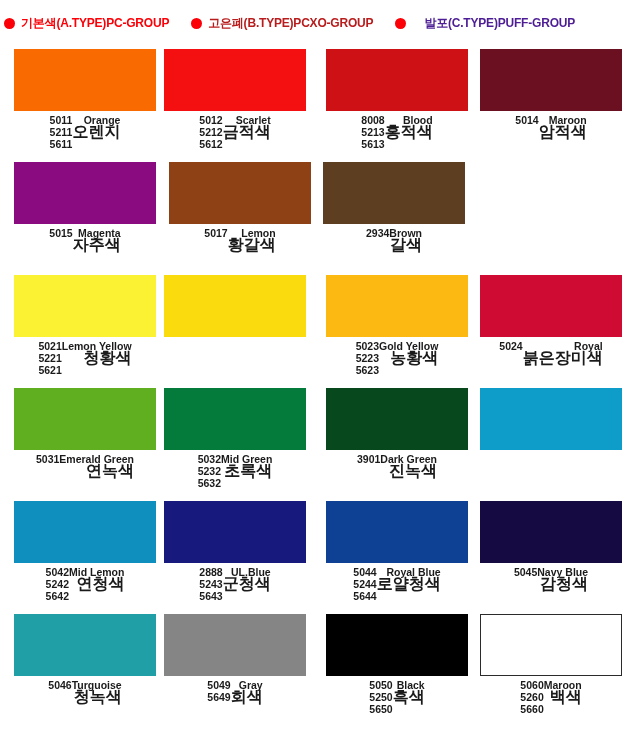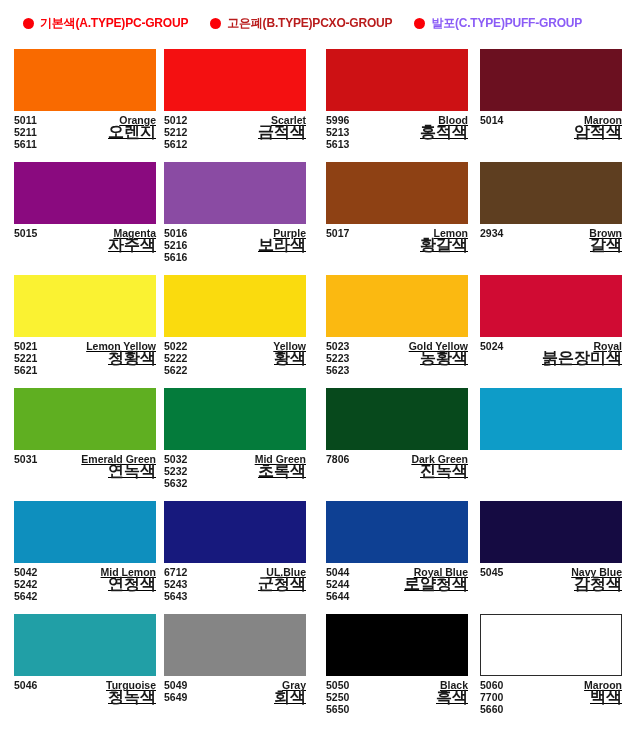--- a/index.html
+++ b/index.html
@@ -24,21 +24,21 @@
 
   
   .legend-bar {
     position: absolute;
     left: 0;
     top: 0;
     width: 630px;
     height: 46px;
     display: flex;
     align-items: center;
-    padding-left: 23px;
+    padding-left: 4px;
     box-sizing: border-box;
   }
   .legend-item {
     display: flex;
     align-items: center;
     white-space: nowrap;
     margin-right: 22px;
   }
   .legend-dot {
     width: 11px;
@@ -84,34 +84,33 @@
     box-sizing: border-box;
     margin-top: 3px;
   }
   .swatch.bordered {
     border: 1px solid #2b2b2b;
   }
 
   .labels {
     width: 142px;
     display: flex;
-    justify-content: space-between;
+    justify-content: center;
     margin-top: 3px;
   }
   .codes {
     display: flex;
     flex-direction: column;
     text-align: left;
   }
   .names {
     display: flex;
     flex-direction: column;
     text-align: right;
     align-items: flex-end;
-    text-decoration: underline;
   }
   .code-line {
     font-size: 10.5px;
     line-height: 12.2px;
     font-weight: bold;
     color: #1a1a1a;
     white-space: nowrap;
   }
   .name-en {
     font-size: 10.5px;
@@ -137,21 +136,21 @@
       <div class="legend-item">
         <span class="legend-dot" style="background: rgb(251, 0, 7);"></span>
         <span class="legend-label" style="color: rgb(251, 0, 7);">기본색(A.TYPE)PC-GROUP</span>
       </div>
       <div class="legend-item">
         <span class="legend-dot" style="background: rgb(251, 0, 7);"></span>
         <span class="legend-label" style="color: #b91c1c;">고은폐(B.TYPE)PCXO-GROUP</span>
       </div>
       <div class="legend-item">
         <span class="legend-dot" style="background: rgb(251, 0, 7);"></span>
-        <span class="legend-label" style="color: #8b5cf6;">발포(C.TYPE)PUFF-GROUP</span>
+        <span class="legend-label" style="color: #4c1d95; margin-left: 12px;">발포(C.TYPE)PUFF-GROUP</span>
       </div>
     </div>
 
   <div class="grid" id="swatch-grid">
       <div class="grid-row">
         <div class="cell col0">
           <div class="swatch" style="background: rgb(249, 106, 0);"></div>
           <div class="labels">
             <div class="codes">
               <div class="code-line">5011</div>
@@ -175,21 +174,21 @@
             <div class="names">
               <div class="name-en">Scarlet</div>
               <div class="name-ko">금적색</div>
             </div>
           </div>
         </div>
         <div class="cell col2">
           <div class="swatch" style="background: rgb(205, 17, 20);"></div>
           <div class="labels">
             <div class="codes">
-              <div class="code-line">5996</div>
+              <div class="code-line">8008</div>
               <div class="code-line">5213</div>
               <div class="code-line">5613</div>
             </div>
             <div class="names">
               <div class="name-en">Blood</div>
               <div class="name-ko">홍적색</div>
             </div>
           </div>
         </div>
         <div class="cell col3">
@@ -208,34 +207,20 @@
       <div class="grid-row">
         <div class="cell col0">
           <div class="swatch" style="background: rgb(138, 10, 127);"></div>
           <div class="labels">
             <div class="codes">
               <div class="code-line">5015</div>
             </div>
             <div class="names">
               <div class="name-en">Magenta</div>
               <div class="name-ko">자주색</div>
-            </div>
-          </div>
-        </div>
-        <div class="cell col1">
-          <div class="swatch" style="background: rgb(138, 75, 163);"></div>
-          <div class="labels">
-            <div class="codes">
-              <div class="code-line">5016</div>
-              <div class="code-line">5216</div>
-              <div class="code-line">5616</div>
-            </div>
-            <div class="names">
-              <div class="name-en">Purple</div>
-              <div class="name-ko">보라색</div>
             </div>
           </div>
         </div>
         <div class="cell col2">
           <div class="swatch" style="background: rgb(142, 65, 20);"></div>
           <div class="labels">
             <div class="codes">
               <div class="code-line">5017</div>
             </div>
             <div class="names">
@@ -267,31 +252,20 @@
               <div class="code-line">5621</div>
             </div>
             <div class="names">
               <div class="name-en">Lemon Yellow</div>
               <div class="name-ko">청황색</div>
             </div>
           </div>
         </div>
         <div class="cell col1">
           <div class="swatch" style="background: rgb(250, 219, 14);"></div>
-          <div class="labels">
-            <div class="codes">
-              <div class="code-line">5022</div>
-              <div class="code-line">5222</div>
-              <div class="code-line">5622</div>
-            </div>
-            <div class="names">
-              <div class="name-en">Yellow</div>
-              <div class="name-ko">황색</div>
-            </div>
-          </div>
         </div>
         <div class="cell col2">
           <div class="swatch" style="background: rgb(251, 185, 17);"></div>
           <div class="labels">
             <div class="codes">
               <div class="code-line">5023</div>
               <div class="code-line">5223</div>
               <div class="code-line">5623</div>
             </div>
             <div class="names">
@@ -337,21 +311,21 @@
             <div class="names">
               <div class="name-en">Mid Green</div>
               <div class="name-ko">초록색</div>
             </div>
           </div>
         </div>
         <div class="cell col2">
           <div class="swatch" style="background: rgb(7, 73, 28);"></div>
           <div class="labels">
             <div class="codes">
-              <div class="code-line">7806</div>
+              <div class="code-line">3901</div>
             </div>
             <div class="names">
               <div class="name-en">Dark Green</div>
               <div class="name-ko">진녹색</div>
             </div>
           </div>
         </div>
         <div class="cell col3">
           <div class="swatch" style="background: rgb(14, 156, 200);"></div>
         </div>
@@ -368,21 +342,21 @@
             <div class="names">
               <div class="name-en">Mid Lemon</div>
               <div class="name-ko">연청색</div>
             </div>
           </div>
         </div>
         <div class="cell col1">
           <div class="swatch" style="background: rgb(23, 25, 125);"></div>
           <div class="labels">
             <div class="codes">
-              <div class="code-line">6712</div>
+              <div class="code-line">2888</div>
               <div class="code-line">5243</div>
               <div class="code-line">5643</div>
             </div>
             <div class="names">
               <div class="name-en">UL.Blue</div>
               <div class="name-ko">군청색</div>
             </div>
           </div>
         </div>
         <div class="cell col2">
@@ -450,21 +424,21 @@
               <div class="name-en">Black</div>
               <div class="name-ko">흑색</div>
             </div>
           </div>
         </div>
         <div class="cell col3">
           <div class="swatch bordered" style="background: rgb(255, 255, 255);"></div>
           <div class="labels">
             <div class="codes">
               <div class="code-line">5060</div>
-              <div class="code-line">7700</div>
+              <div class="code-line">5260</div>
               <div class="code-line">5660</div>
             </div>
             <div class="names">
               <div class="name-en">Maroon</div>
               <div class="name-ko">백색</div>
             </div>
           </div>
         </div>
       </div>
     </div>

